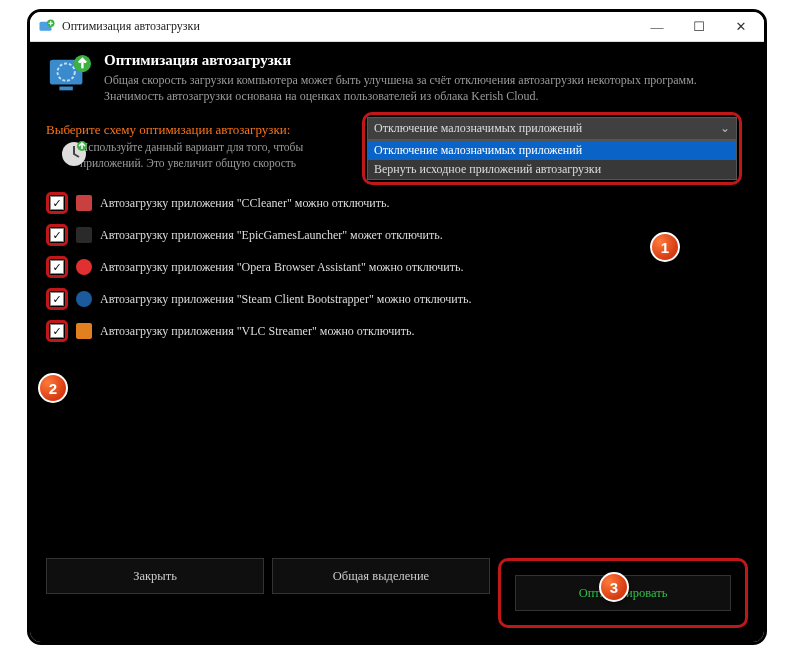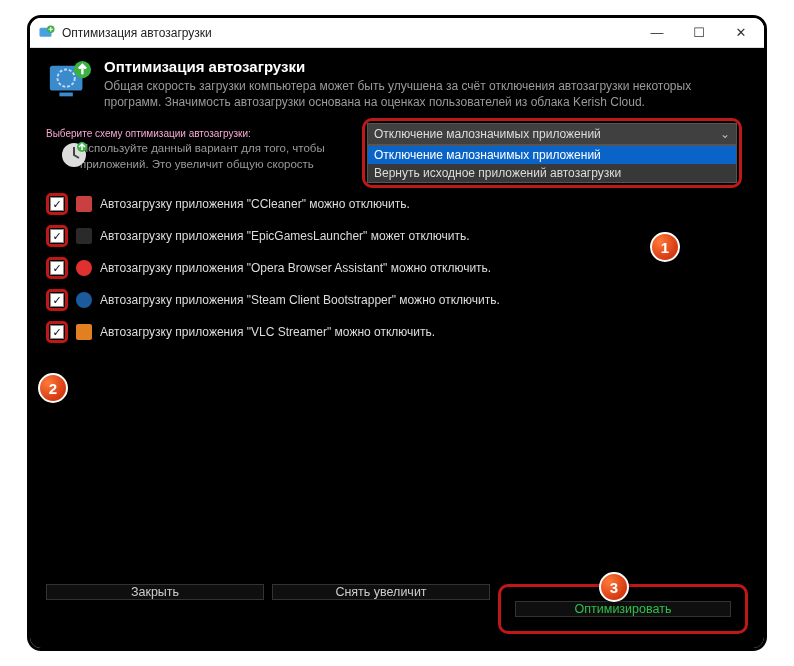--- a/index.html
+++ b/index.html
@@ -5,26 +5,27 @@
   * { box-sizing: border-box; margin: 0; padding: 0; }
   body {
     font-family: "Segoe UI", Tahoma, sans-serif;
     background: #fff;
     width: 794px;
     height: 666px;
     position: relative;
   }
   .outer-frame {
     position: absolute;
-    left: 27px; top: 15px;
+    left: 27px; top: 9px;
     width: 740px; height: 636px;
     border: 3px solid #000;
     border-radius: 14px;
     background: #fff;
     overflow: hidden;
+    font-family: Liberation Serif, serif;
   }
   .titlebar {
     height: 30px;
     background: #fff;
     display: flex;
     align-items: center;
     padding: 0 2px 0 8px;
     border-bottom: 1px solid #ddd;
   }
   .titlebar-icon {
@@ -68,22 +69,22 @@
     font-size: 12px;
     line-height: 1.35;
   }
   .scheme-row {
     display: flex;
     align-items: flex-start;
     padding: 6px 16px 0 16px;
     position: relative;
   }
   .scheme-label {
-    color: #f9a8d4;
-    font-size: 10px;
+    color: #f97316;
+    font-size: 13px;
     padding-top: 4px;
   }
   .scheme-dropdown-wrap {
     position: absolute;
     left: 332px;
     top: 0;
     width: 380px;
   }
   .dropdown-highlight {
     border: 3px solid #c01818;
@@ -176,21 +177,21 @@
     display: flex;
     gap: 8px;
     padding: 10px 16px 14px 16px;
   }
   .btn {
     flex: 1;
     background: #0f0f0f;
     border: 1px solid #333;
     color: #ccc;
     font-size: 12.5px;
-    height: 16px;
+    height: 36px;
     display: flex;
     align-items: center;
     justify-content: center;
   }
   .btn-primary { color: #2ec04a; }
   .btn-highlight {
     border: 3px solid #c01818;
     border-radius: 10px;
     padding: 14px;
     flex: 1;
@@ -311,21 +312,21 @@
         </span>
         <span class="app-icon" style="background:#e08020"></span>
         <span class="list-text">Автозагрузку приложения "VLC Streamer" можно отключить.</span>
       </div>
     </div>
 
     <div class="spacer"></div>
 
     <div class="footer">
       <div class="btn">Закрыть</div>
-      <div class="btn">Снять увеличит</div>
+      <div class="btn">Общая выделение</div>
       <div class="btn-highlight">
         <div class="btn btn-primary">Оптимизировать</div>
       </div>
     </div>
 
   </div>
 </div>
 
 <div class="badge" style="left:650px; top:232px;">1</div>
 <div class="badge" style="left:38px; top:373px;">2</div>

